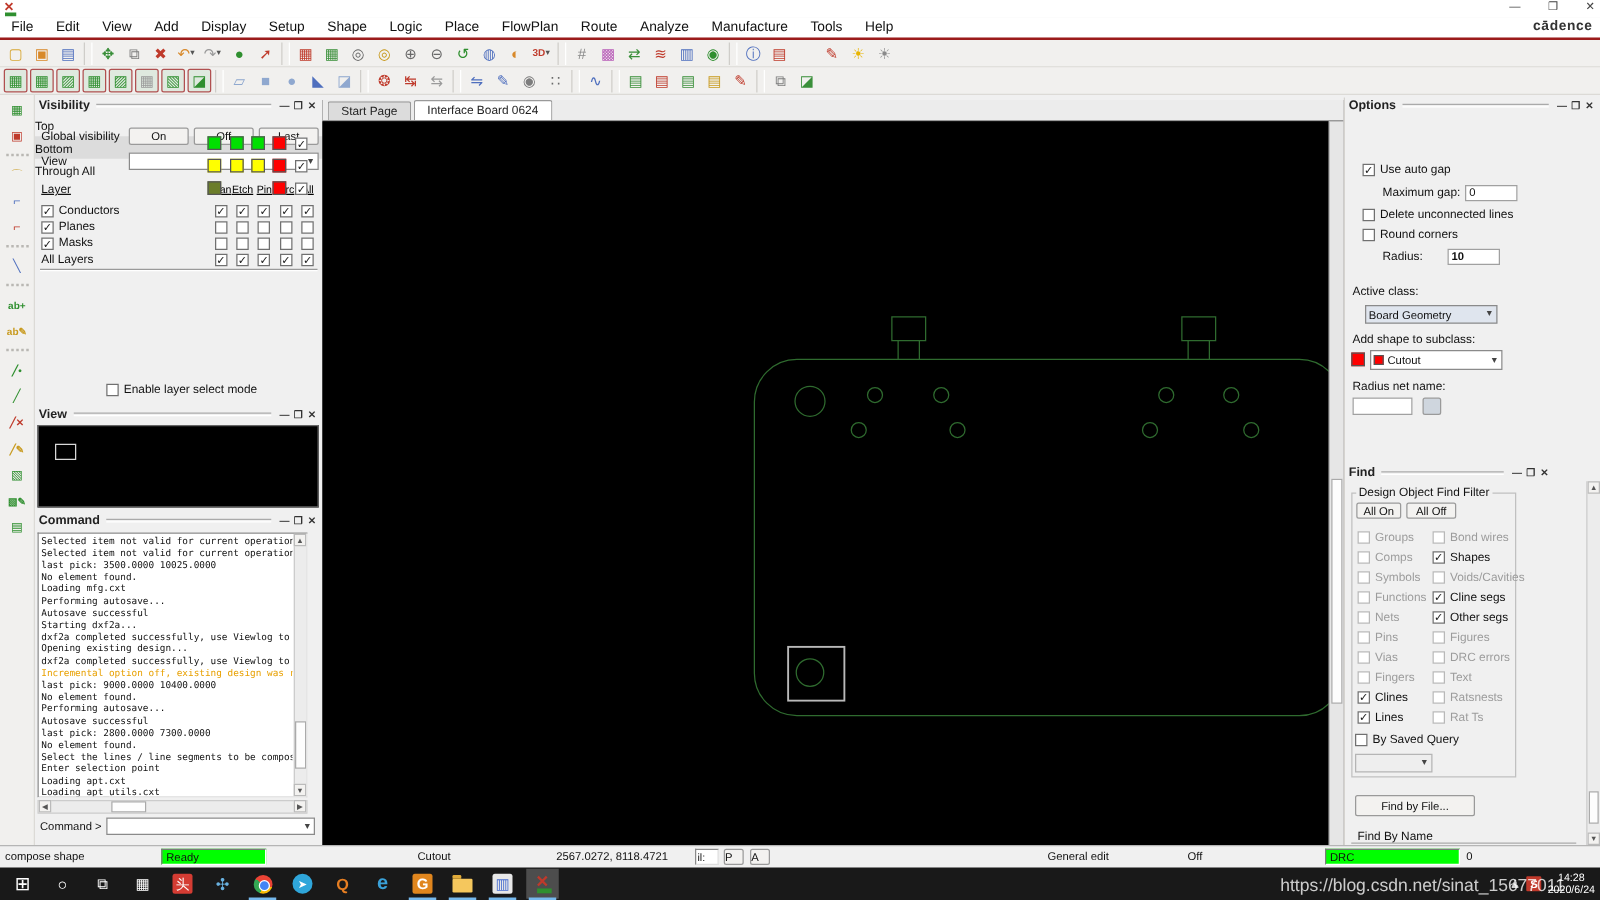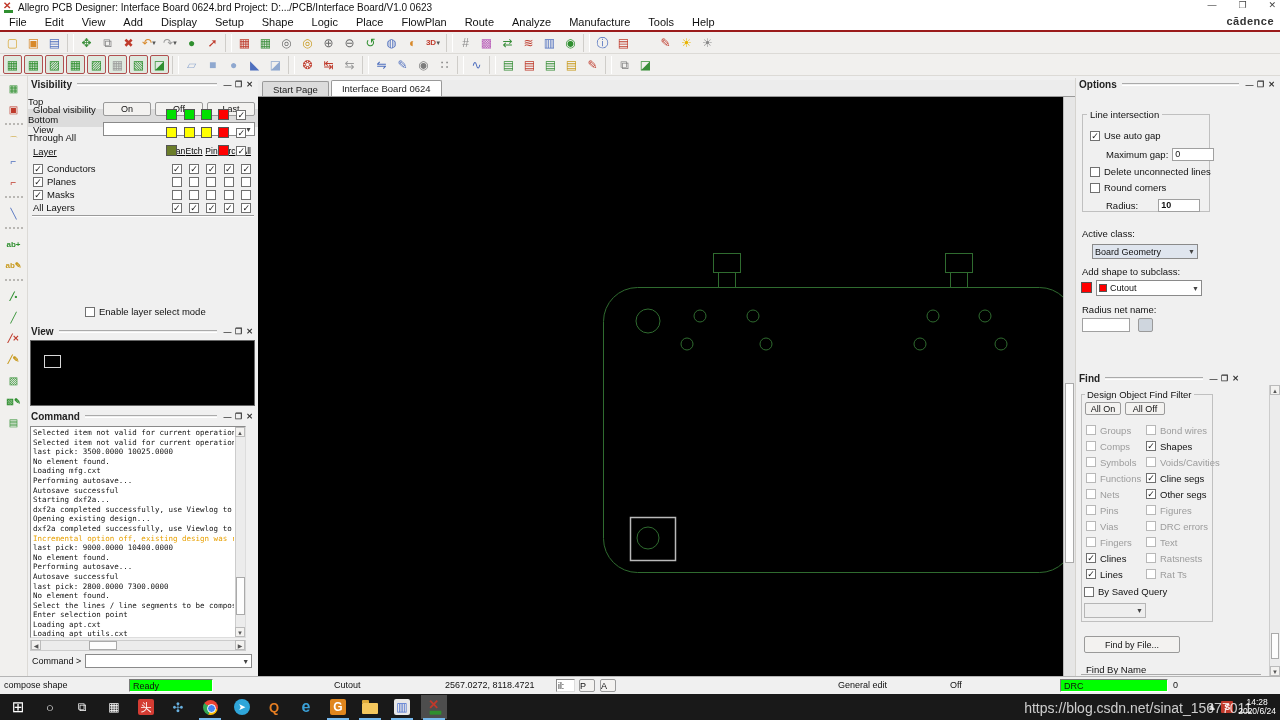--- a/index.html
+++ b/index.html
@@ -117,21 +117,20 @@
   .tray-ic { font-size:9px; color:#ddd; }
   .tray-s { width:12px; height:12px; background:#c0392b; color:#fff; font-size:9px; font-weight:bold; display:flex; align-items:center; justify-content:center; border-radius:1px; }
 </style>
 </head>
 <body>
 
 <div id="screen">
 
   <div id="titlebar" class="abs">
     <span class="logo-allegro"></span>
-    <span id="title-text">Allegro PCB Designer: Interface Board 0624.brd  Project: D:.../PCB/Interface Board/V1.0 0623</span>
     <span class="win-btns">
       <span>—</span>
       <span>❐</span>
       <span>✕</span>
     </span>
   </div>
 
   <div id="menubar" class="abs">
       <span class="menu-item">File</span>
       <span class="menu-item">Edit</span>
@@ -613,23 +612,20 @@
   </div>
 
   <div id="opt-panel" class="panel">
     <div class="panel-title">
       <span>Options</span>
         <span class="grip"></span>
       <span class="pt-btn">—</span>
       <span class="pt-btn">❐</span>
       <span class="pt-btn">✕</span>
     </div>
-    <div class="groupbox" style="left:6px; top:36px; width:128px; height:98px;">
-      <span class="legend">Line intersection</span>
-    </div>
     <div class="opt-row" style="left:14px; top:52px;">
       <span class="cb">✓</span>
       <span class="lbl">Use auto gap</span>
     </div>
     <div class="opt-row" style="left:30px; top:70px;">
       <span class="lbl">Maximum gap:</span>
       <span class="input" style="width:42px; height:13px;">0</span>
     </div>
     <div class="opt-row" style="left:14px; top:88px;">
       <span class="cb"></span>

